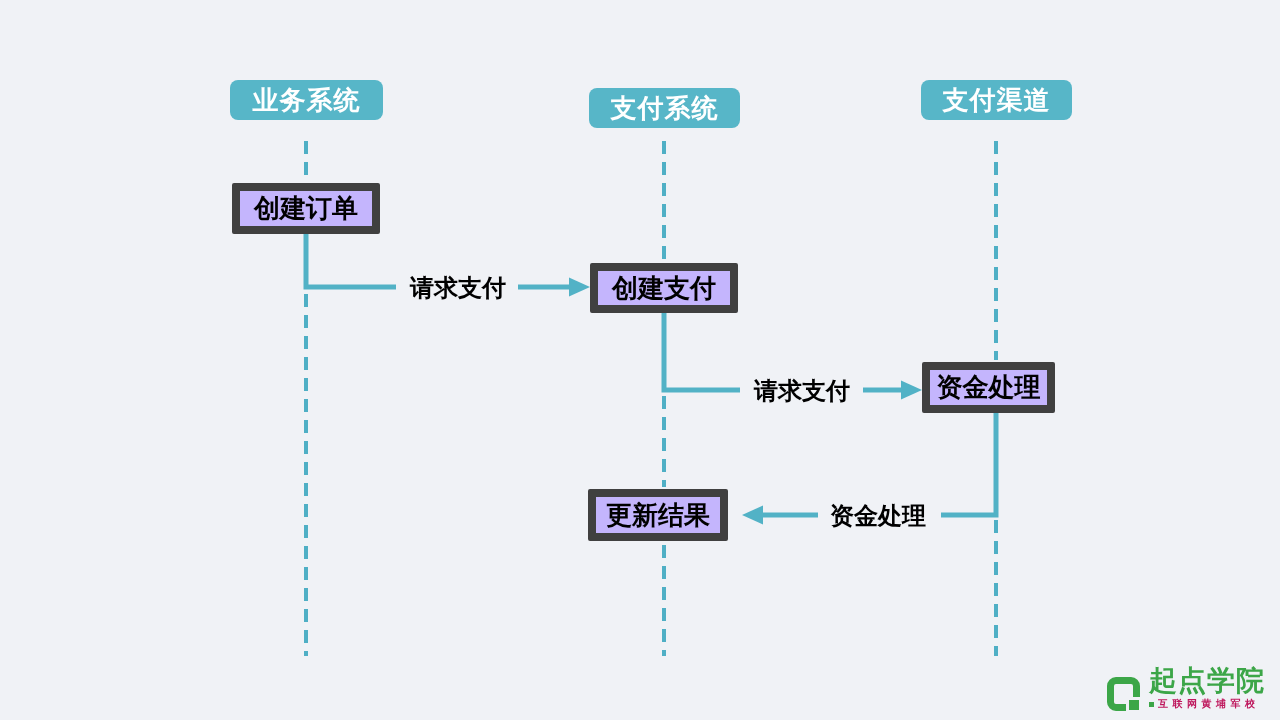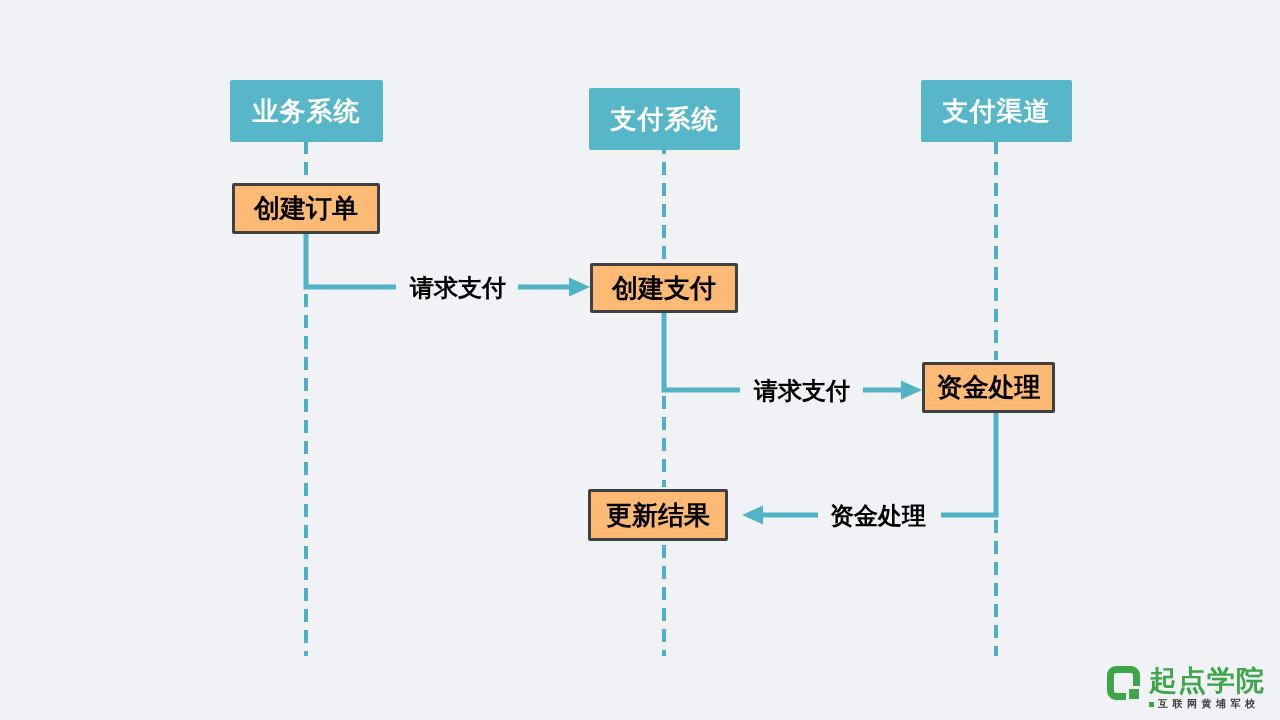--- a/index.html
+++ b/index.html
@@ -29,40 +29,40 @@
   .wires path.solid {
     stroke: #52B2C6;
     stroke-width: 5;
     fill: none;
   }
   .wires polygon.head { fill: #52B2C6; }
 
   
   .actor {
     position: absolute;
-    height: 62px;
+    height: 40px;
     background: #57B6C8;
     color: #FFFFFF;
     font-size: 26px;
     font-weight: bold;
     letter-spacing: 1px;
     display: flex;
     align-items: center;
     justify-content: center;
-    border-radius: 2px;
+    border-radius: 8px;
   }
   .actor-1 { left: 230px; top: 80px; width: 153px; }
   .actor-2 { left: 589px; top: 80px; width: 151px; margin-top: 8px; }
   .actor-3 { left: 921px; top: 80px; width: 151px; }
 
   
   .step {
     position: absolute;
-    background: #fdba74;
-    border: 3px solid #404040;
+    background: #c4b5fd;
+    border: 8px solid #404040;
     border-radius: 2px;
     color: #000000;
     font-size: 26px;
     font-weight: bold;
     display: flex;
     align-items: center;
     justify-content: center;
   }
   .step-1 { left: 232px; top: 183px; width: 148px; height: 51px; }
   .step-2 { left: 590px; top: 263px; width: 148px; height: 50px; }
@@ -81,21 +81,21 @@
   .msg-1 { left: 458px; top: 288px; }
   .msg-2 { left: 802px; top: 391px; }
   .msg-3 { left: 878px; top: 516px; }
 
   
   .logo {
     position: absolute;
     left: 1107px;
     top: 666px;
     display: flex;
-    align-items: flex-start;
+    align-items: flex-end;
     gap: 9px;
   }
   .logo-mark {
     width: 33px;
     height: 34px;
     border: 7px solid #3CA648;
     border-radius: 9px;
     position: relative;
     flex: none;
   }
@@ -120,21 +120,21 @@
     font-weight: bold;
     color: #3CA648;
     letter-spacing: 1px;
     white-space: nowrap;
   }
   .logo-tagline {
     margin-top: 2px;
     display: flex;
     align-items: center;
     gap: 4px;
-    color: #404040;
+    color: #be185d;
   }
   .tag-bullet { width: 5px; height: 5px; background: #3CA648; display: inline-block; flex: none; }
   .tag-text {
     font-size: 10px;
     font-weight: bold;
     letter-spacing: 4.5px;
     white-space: nowrap;
   }
 </style>
 </head>

